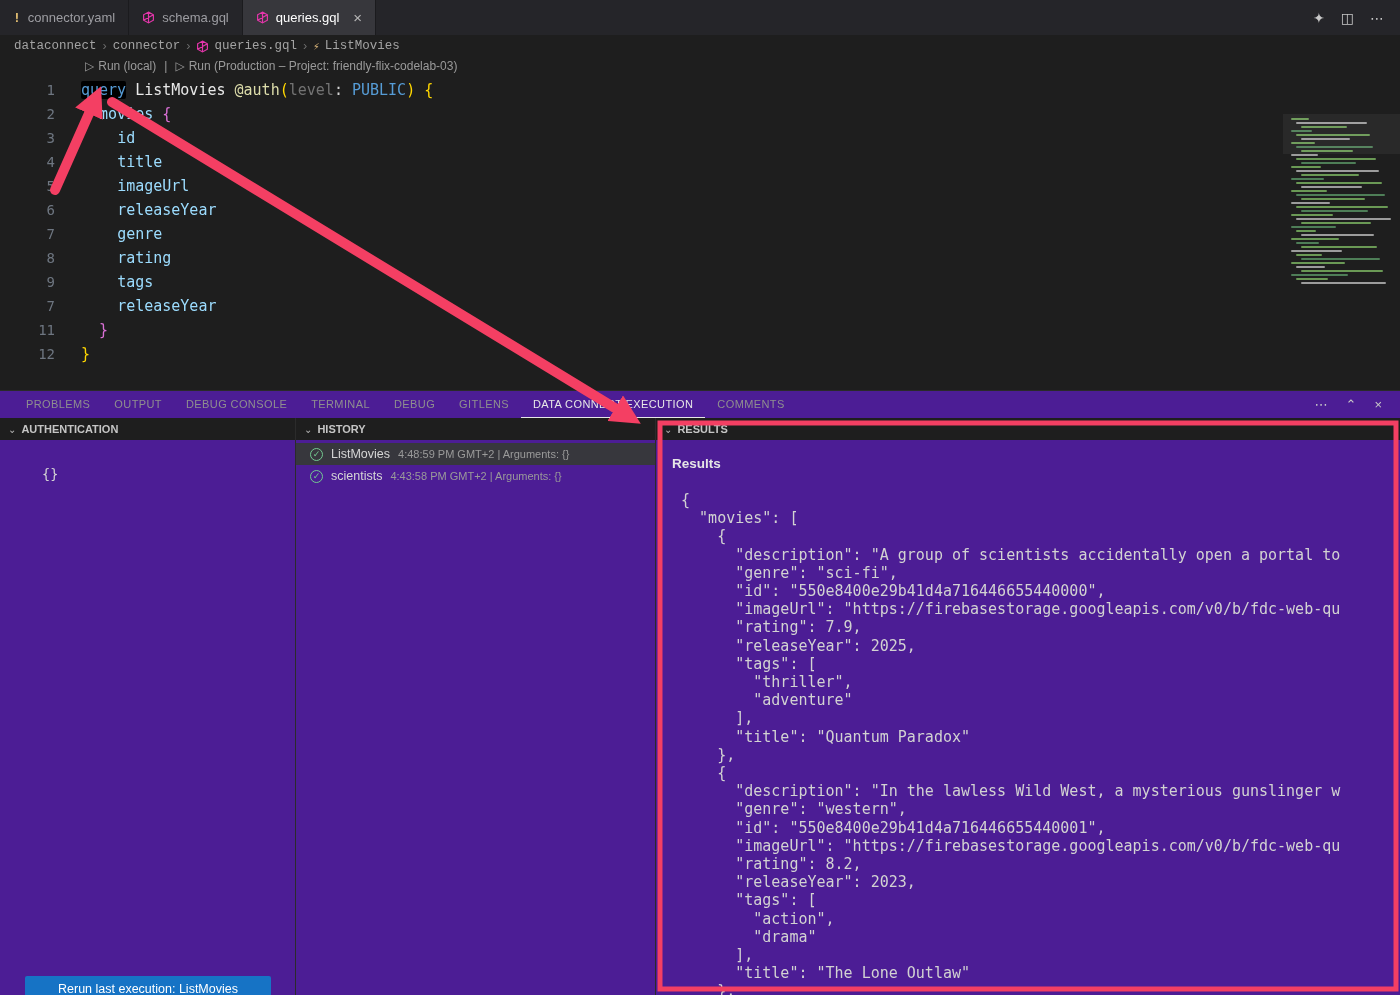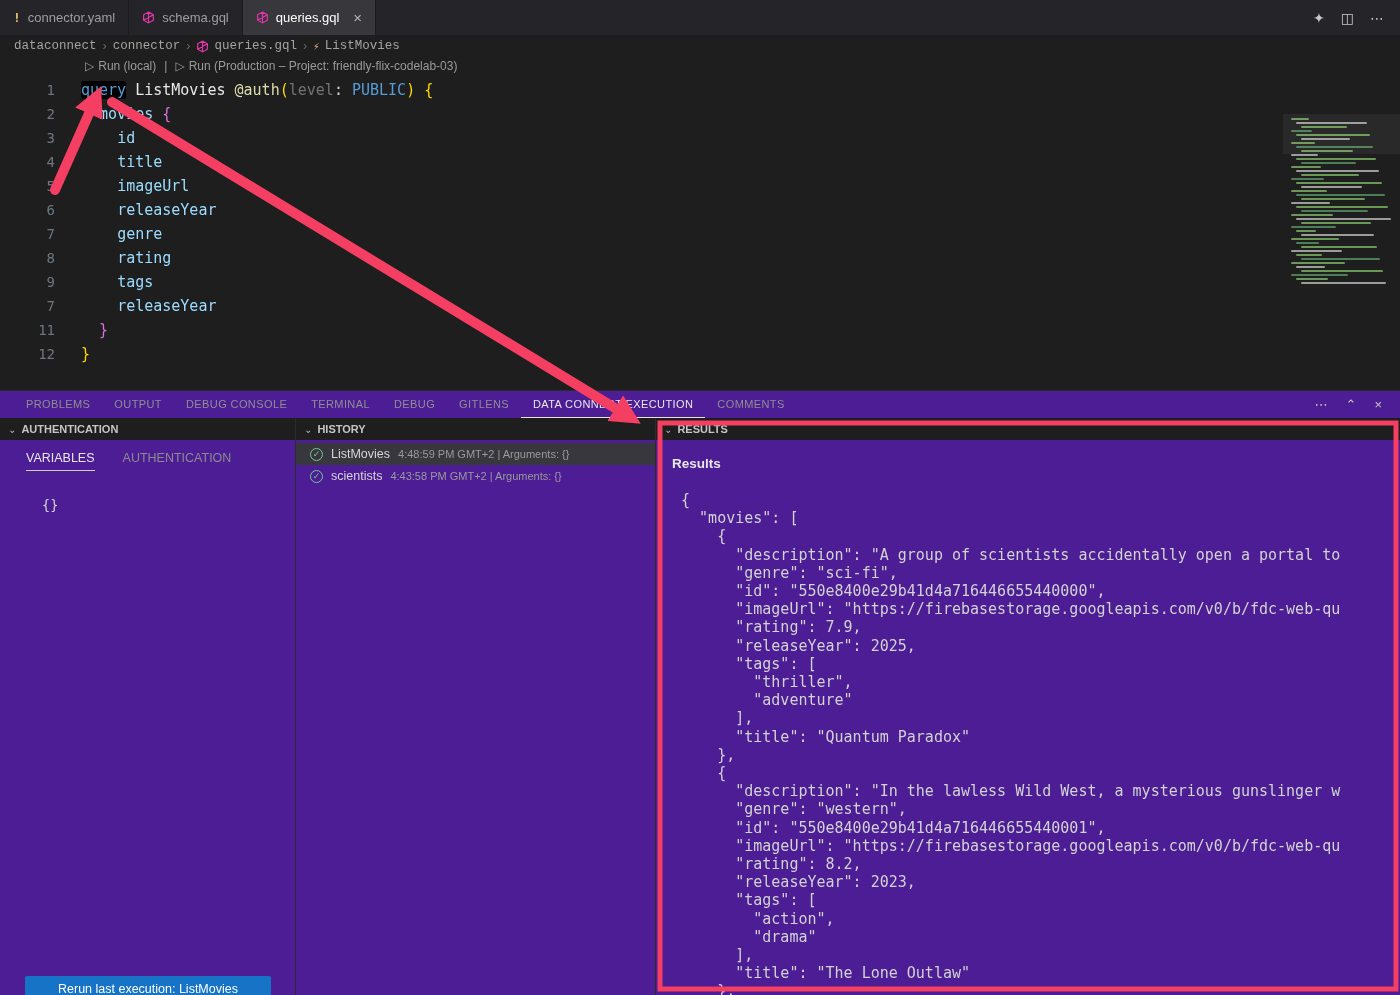--- a/index.html
+++ b/index.html
@@ -281,24 +281,20 @@
     </div>
   </div>
 
   <div class="panel-body">
 
     <div class="config-pane">
       <div class="pane-header">
         <span class="chev">⌄</span>
         <span>AUTHENTICATION</span>
       </div>
-      <div class="config-tabs">
-        <div class="config-tab active">VARIABLES</div>
-        <div class="config-tab">AUTHENTICATION</div>
-      </div>
       <div class="vars-value mono">{}</div>
       <div class="rerun-btn">Rerun last execution: ListMovies</div>
     </div>
 
     <div class="history-pane">
       <div class="pane-header">
         <span class="chev">⌄</span>
         <span>HISTORY</span>
       </div>
       <div id="hist-list">

